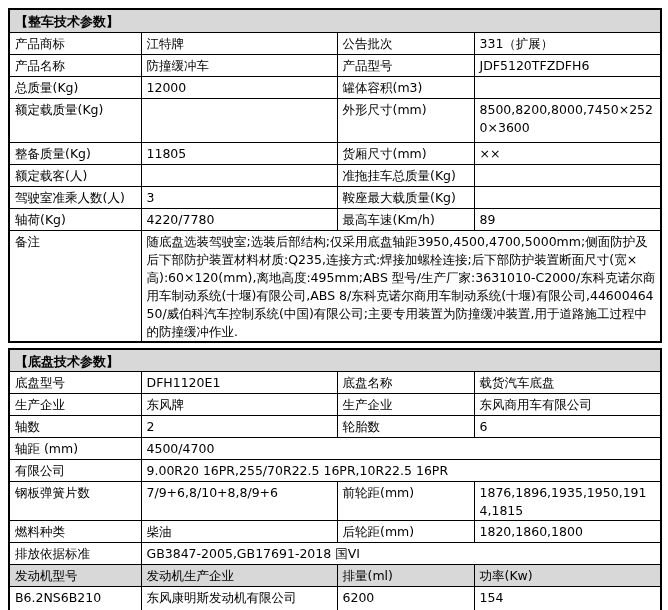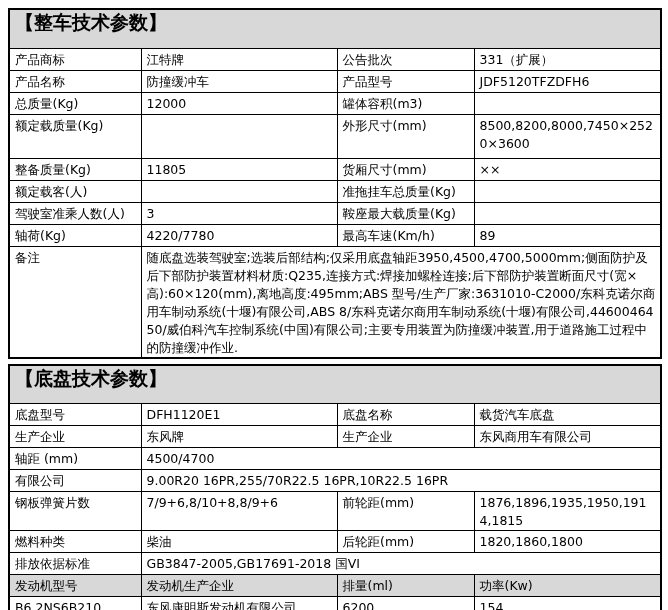--- a/index.html
+++ b/index.html
@@ -31,24 +31,24 @@
     padding: 2px 4px 0 5px;
     vertical-align: top;
     overflow: hidden;
     word-break: break-all;
   }
   tr.row td { height: 22px; }
   tr.row-tall td { height: 44px; margin-top: 11px; }
   tr.row-remark td { height: 93px; margin-top: 46px; }
   tr.row-last td { height: 31px; }
   tr.section-row td {
-    height: 39px;
+    height: 23px;
     background: #d8d8d8;
     font-weight: bold;
-    font-size: 19px;
+    font-size: 13px;
     padding-top: 3px;
   }
   tr.gray-row td {
     background: #d8d8d8;
     margin-top: 24px;
   }
   td.lab { }
   td.val { }
 </style>
 </head>
@@ -142,20 +142,26 @@
       <td class="lab">底盘名称</td>
       <td class="val">载货汽车底盘</td>
     </tr>
     <tr class="row">
       <td class="lab">生产企业</td>
       <td class="val">东风牌</td>
       <td class="lab">生产企业</td>
       <td class="val">东风商用车有限公司</td>
     </tr>
     <tr class="row">
+      <td class="lab">轴数</td>
+      <td class="val">2</td>
+      <td class="lab">轮胎数</td>
+      <td class="val">6</td>
+    </tr>
+    <tr class="row">
       <td class="lab">轴距 (mm)</td>
       <td class="val" colspan="3">4500/4700</td>
     </tr>
     <tr class="row">
       <td class="lab">有限公司</td>
       <td class="val" colspan="3">9.00R20 16PR,255/70R22.5 16PR,10R22.5 16PR</td>
     </tr>
     <tr class="row">
       <td class="lab">钢板弹簧片数</td>
       <td class="val">7/9+6,8/10+8,8/9+6</td>

